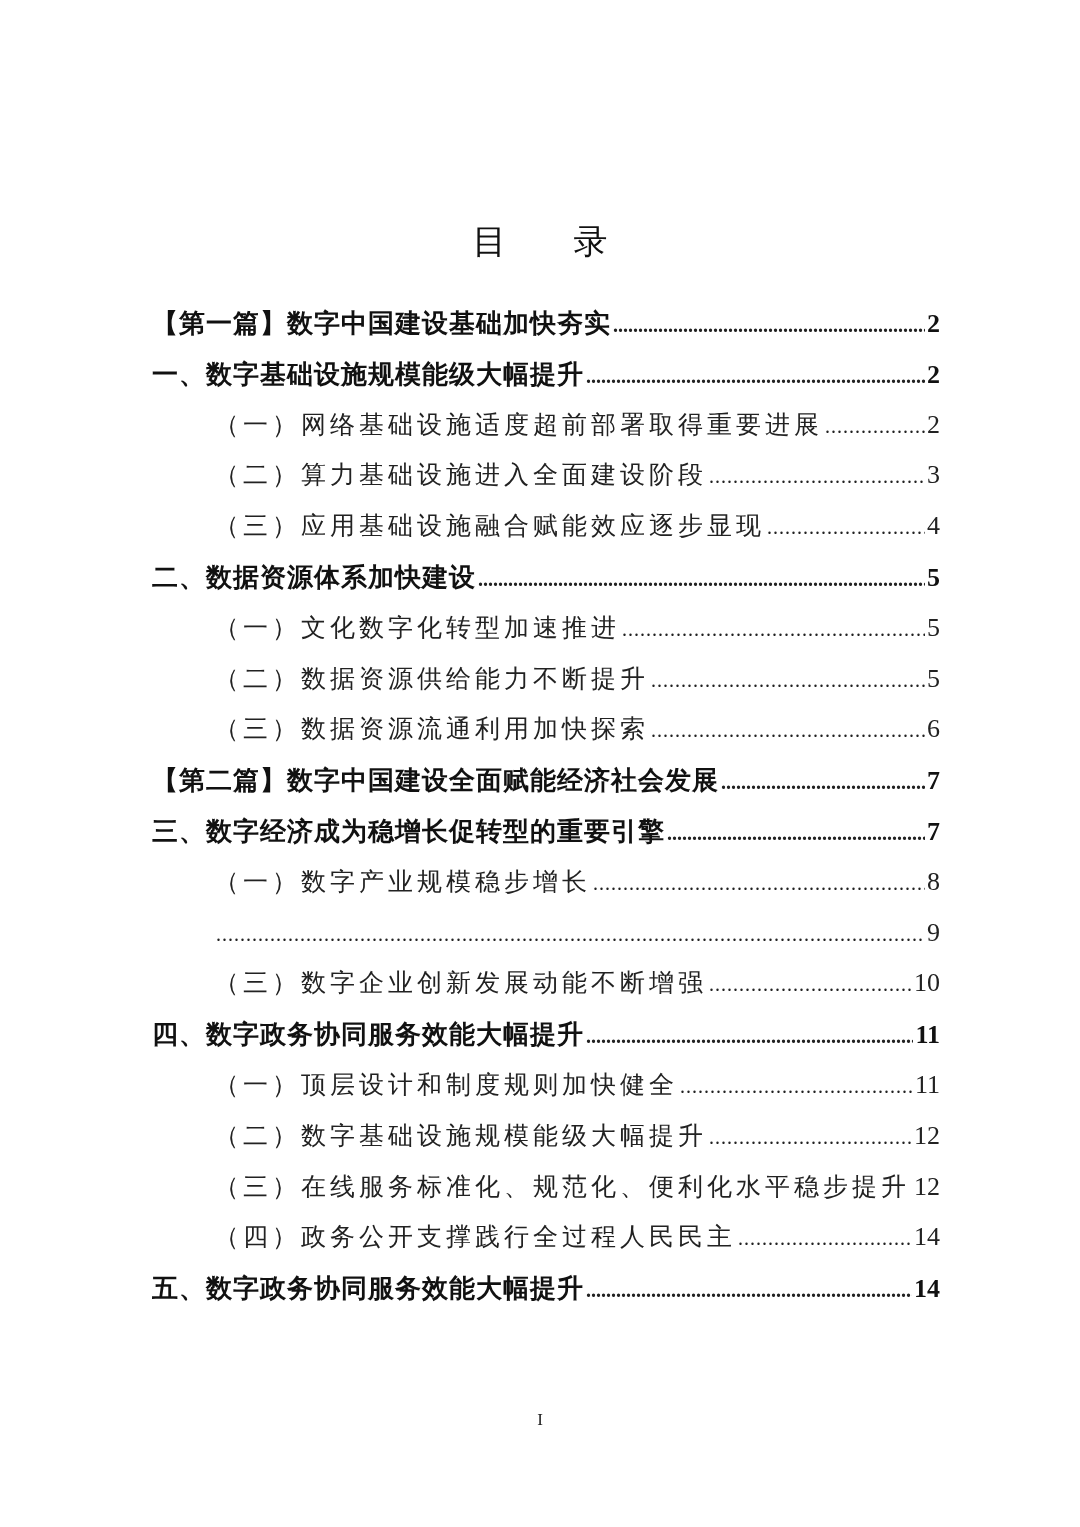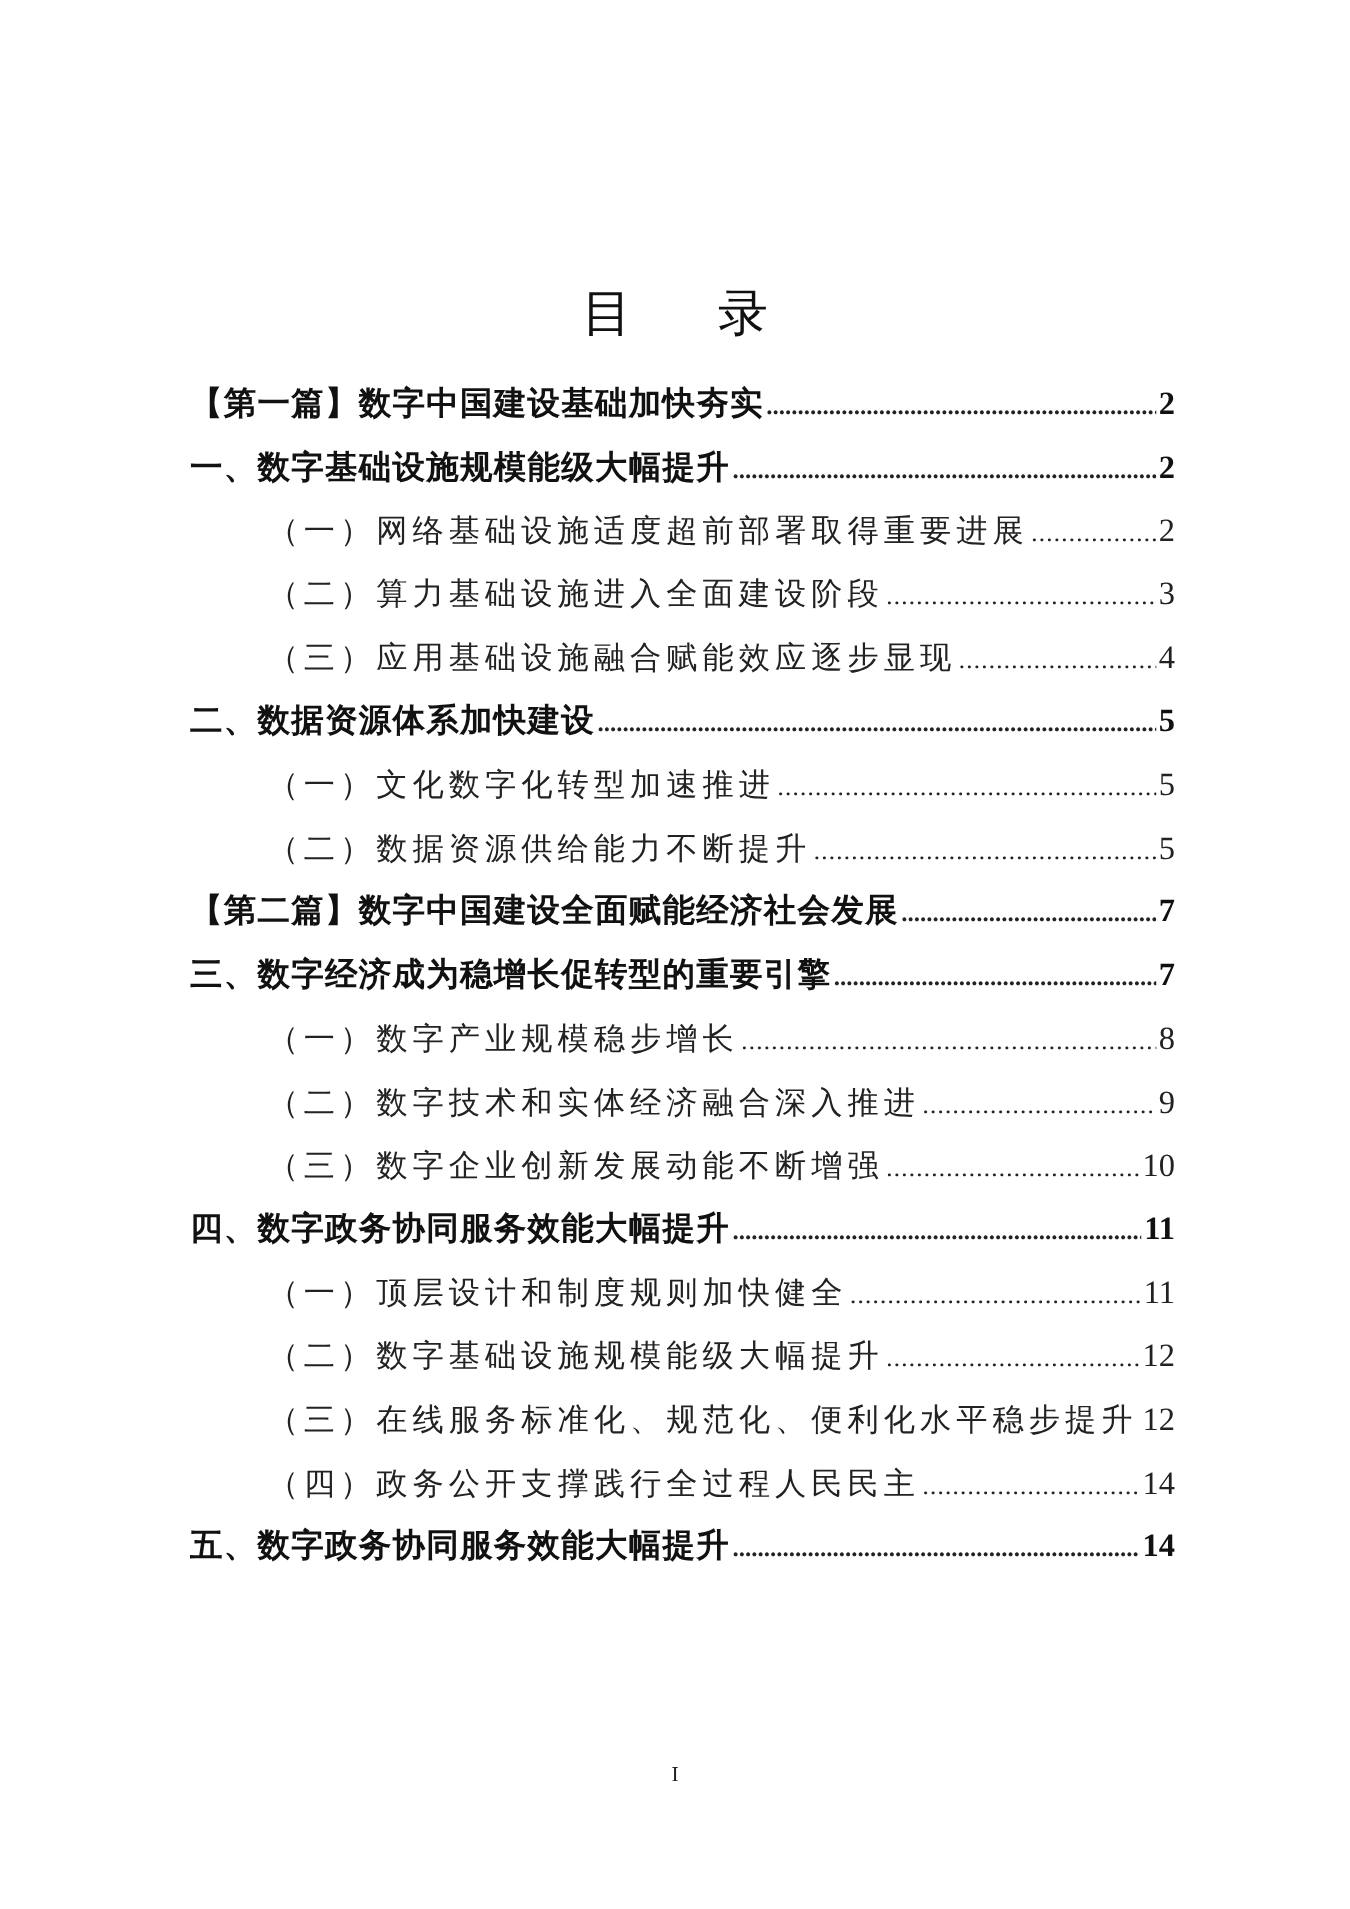--- a/index.html
+++ b/index.html
@@ -20,21 +20,21 @@
       left: 0; top: 0;
       width: 1080px;
       height: 1527px;
     }
     .toc-title {
       position: absolute;
       top: 196px;
       left: 0;
       width: 1080px;
       text-align: center;
-      font-size: 40px;
+      font-size: 34px;
       letter-spacing: 28px;
       text-indent: 28px;
       font-weight: normal;
       color: #111;
     }
     .toc-list {
       position: absolute;
       top: 298px;
       left: 152px;
       width: 788px;
@@ -144,37 +144,41 @@
     <li class="toc-row level-2">
       <span class="toc-label">（一）文化数字化转型加速推进</span>
       <span class="toc-leader"></span>
       <span class="toc-page">5</span>
     </li>
     <li class="toc-row level-2">
       <span class="toc-label">（二）数据资源供给能力不断提升</span>
       <span class="toc-leader"></span>
       <span class="toc-page">5</span>
     </li>
+    <li class="toc-row level-2">
+      <span class="toc-label">（三）数据资源流通利用加快探索</span>
+      <span class="toc-leader"></span>
+      <span class="toc-page">6</span>
+    </li>
     <li class="toc-row level-1">
       <span class="toc-label">【第二篇】数字中国建设全面赋能经济社会发展</span>
       <span class="toc-leader"></span>
       <span class="toc-page">7</span>
     </li>
     <li class="toc-row level-1">
       <span class="toc-label">三、数字经济成为稳增长促转型的重要引擎</span>
       <span class="toc-leader"></span>
       <span class="toc-page">7</span>
     </li>
     <li class="toc-row level-2">
       <span class="toc-label">（一）数字产业规模稳步增长</span>
       <span class="toc-leader"></span>
       <span class="toc-page">8</span>
     </li>
     <li class="toc-row level-2">
-      <span class="toc-label">（二）数字技术和实体经济融合深入推进</span>
       <span class="toc-leader"></span>
       <span class="toc-page">9</span>
     </li>
     <li class="toc-row level-2">
       <span class="toc-label">（三）数字企业创新发展动能不断增强</span>
       <span class="toc-leader"></span>
       <span class="toc-page">10</span>
     </li>
     <li class="toc-row level-1">
       <span class="toc-label">四、数字政务协同服务效能大幅提升</span>

